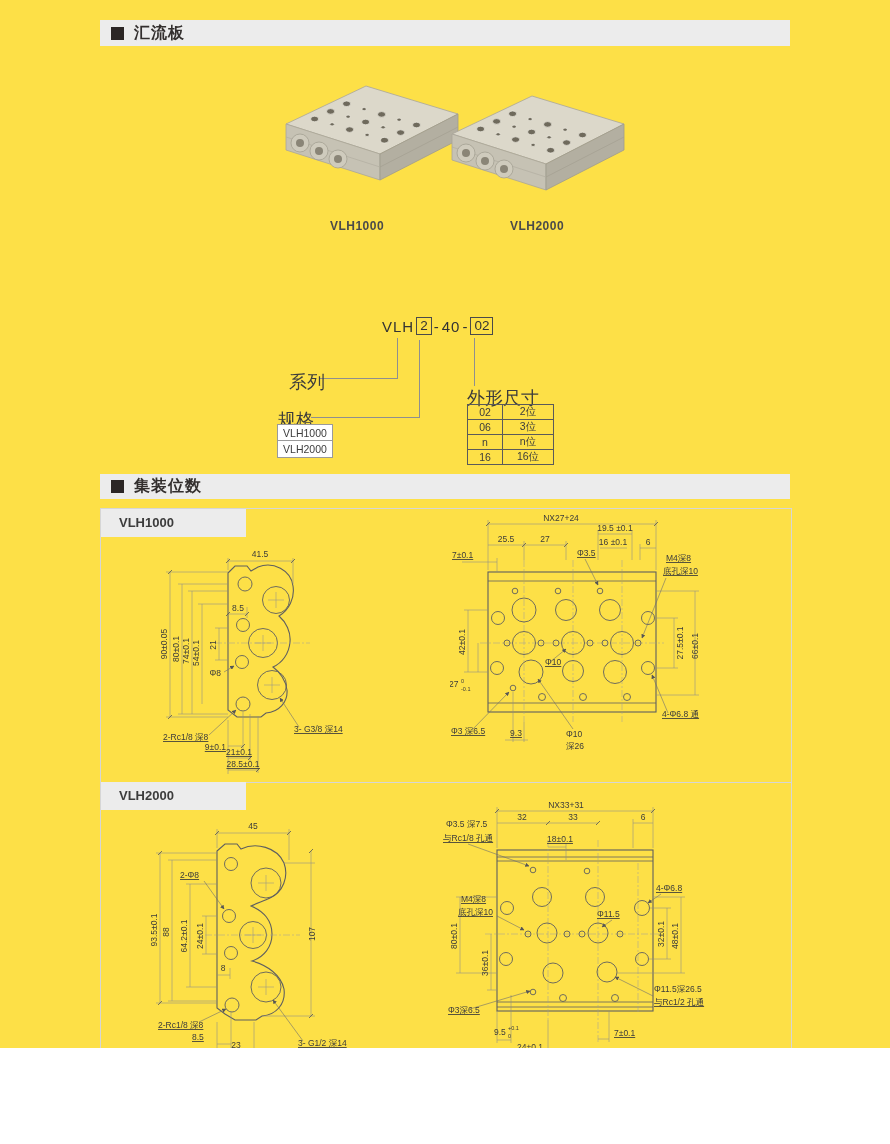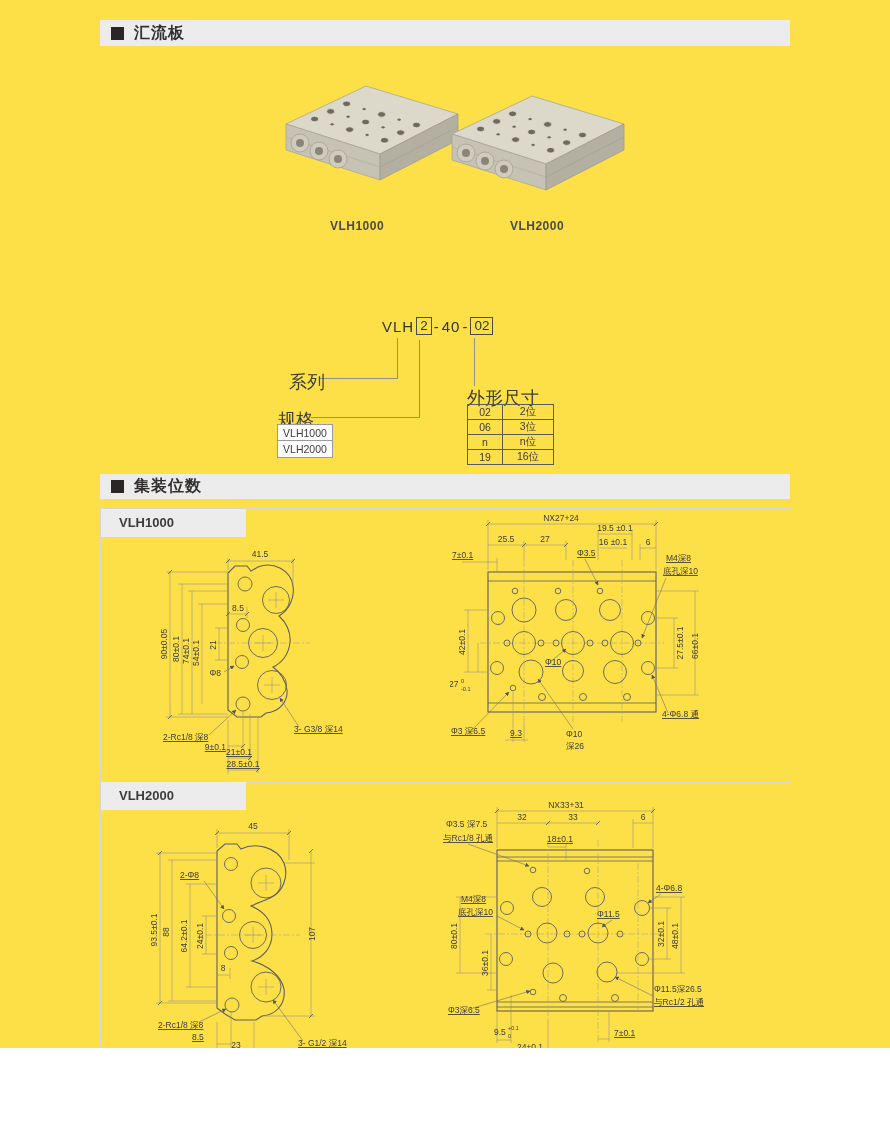--- a/index.html
+++ b/index.html
@@ -131,21 +131,21 @@
         </tr>
     <tr>
       <td class="c1">06</td>
       <td class="c2">3位</td>
         </tr>
     <tr>
       <td class="c1">n</td>
       <td class="c2">n位</td>
         </tr>
     <tr>
-      <td class="c1">19</td>
+      <td class="c1">16</td>
       <td class="c2">16位</td>
         </tr>
   </tbody>
     </table>
 
   <div class="banner" style="top:474px;height:25px;">
     <div class="sq"></div>
     <div class="ttl">集装位数</div>
   </div>
 

